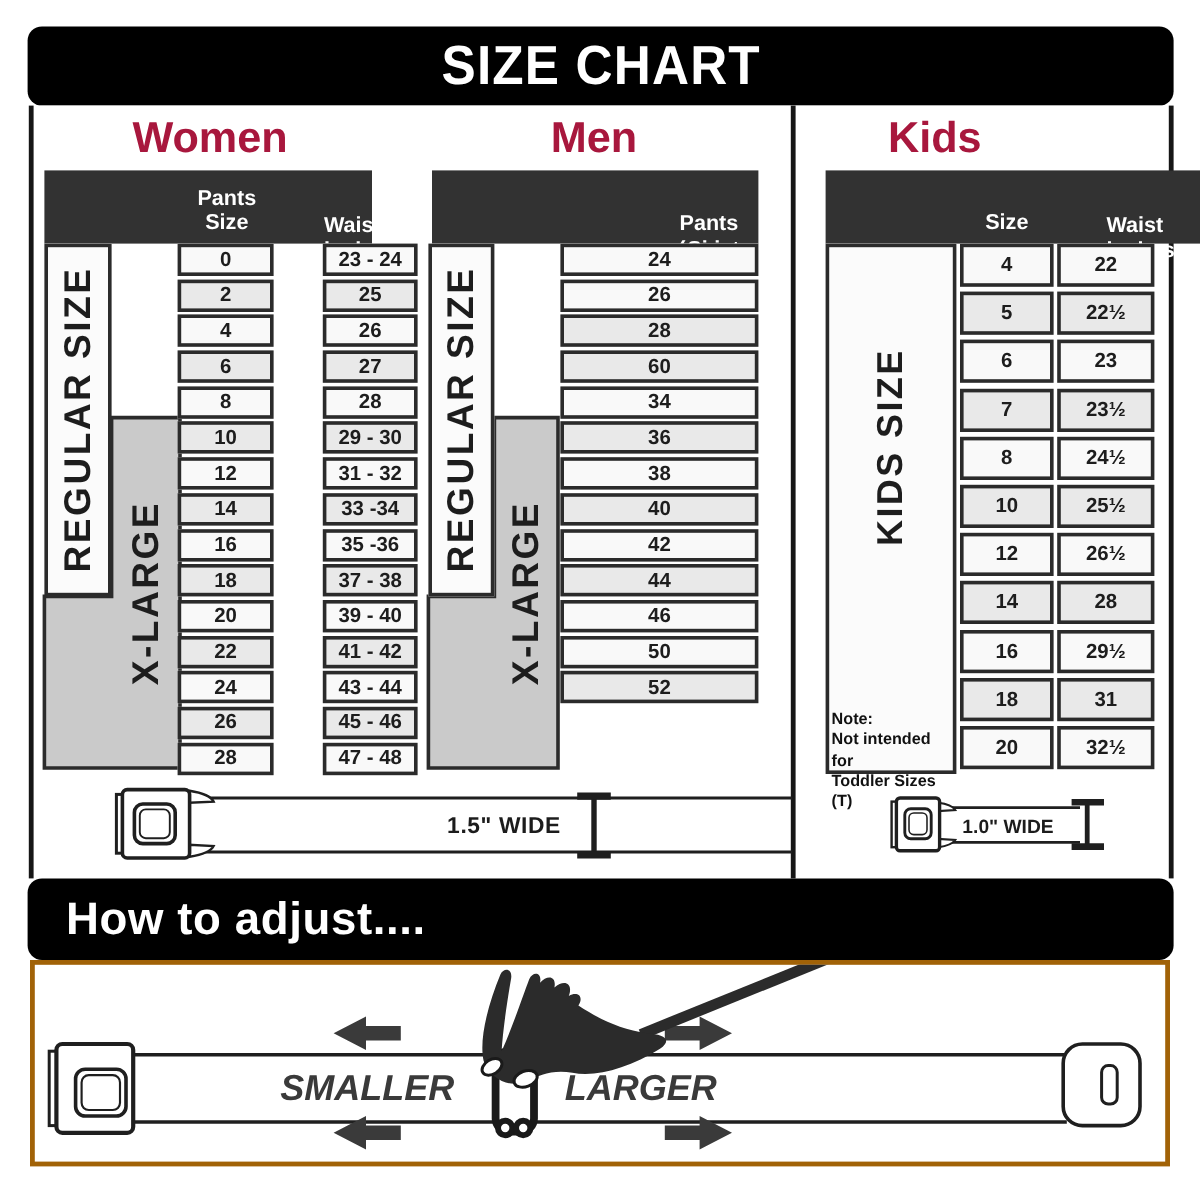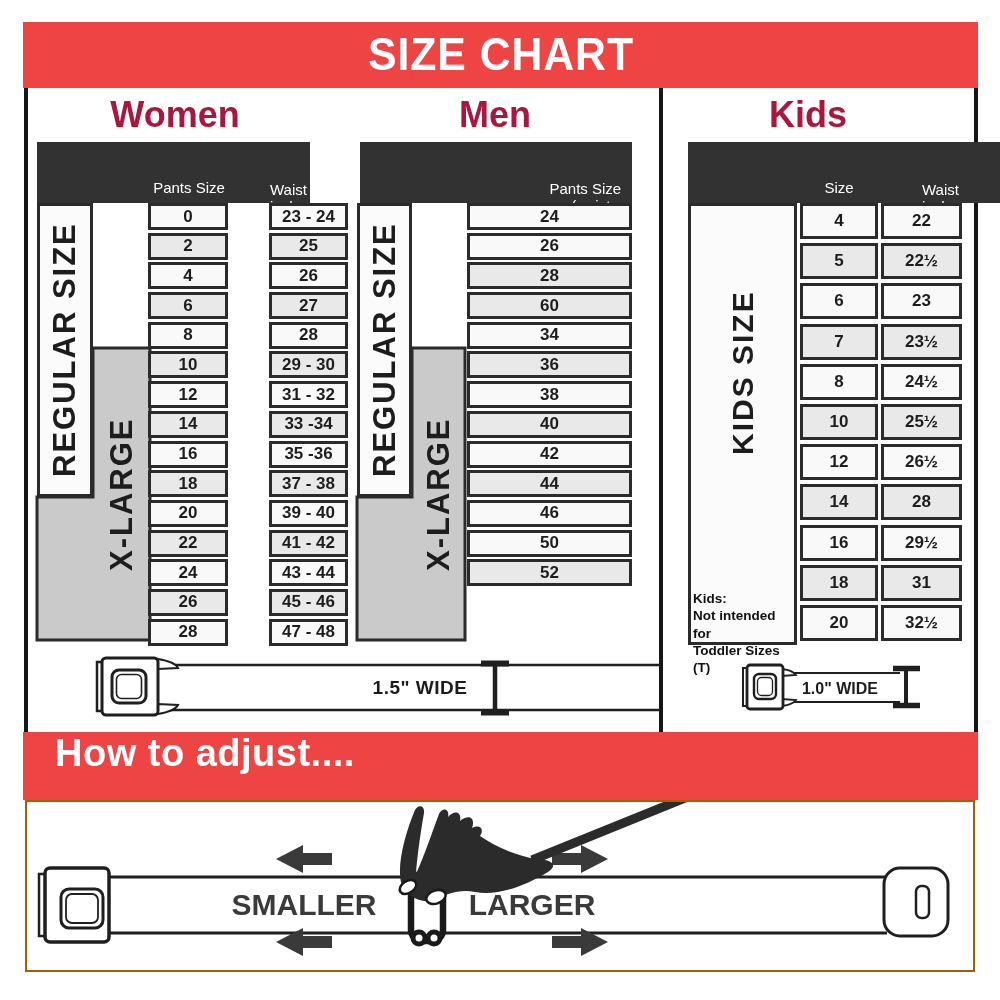--- a/index.html
+++ b/index.html
@@ -1,62 +1,62 @@
 <!DOCTYPE html>
 <html><head>
 <meta charset="utf-8">
 <style>
   html,body{margin:0;padding:0;background:#fff;}
   .page{position:relative;width:1000px;height:1000px;background:#ffffff;overflow:hidden;
         font-family:"Liberation Sans", sans-serif;color:#1d1d1d;}
   .abs{position:absolute;}
-  .dark-band{background:#ef4444;}
+  .dark-band{background:#000000;border-radius:12px;}
   .title-bar{left:23px;top:22px;width:955px;height:66px;display:flex;align-items:center;justify-content:center;}
   .title-bar span{color:#fff;font-size:45px;font-weight:bold;letter-spacing:1px;transform:scale(.95,1.02);}
   .main-bg{left:23px;top:88px;width:955px;height:644px;background:#fff;}
   .vline{background:#161616;top:88px;height:644px;width:4px;}
   .sec-title{top:94px;height:42px;display:flex;align-items:center;justify-content:center;
              font-size:36px;font-weight:bold;color:#a8173d;}
   .tbl-header{background:#323232;top:142px;height:61px;}
-  .tbl-header span{position:absolute;color:#fff;font-weight:normal;font-size:15px;line-height:1.15;text-align:center;}
+  .tbl-header span{position:absolute;color:#fff;font-weight:bold;font-size:18px;line-height:1.15;text-align:center;}
   .side-box{background:#fbfbfb;border:3px solid #2b2b2b;box-sizing:border-box;}
   .vlabel{display:flex;align-items:center;justify-content:center;writing-mode:vertical-rl;
           transform:rotate(180deg);font-weight:bold;color:#1d1d1d;letter-spacing:2px;}
   .col{display:flex;flex-direction:column;}
   .cell{box-sizing:border-box;border:3px solid #2b2b2b;background:#f9f9f9;display:flex;
         align-items:center;justify-content:center;font-weight:bold;font-size:17px;}
   .cell.shaded{background:#e9e9e9;}
   .col-wm .cell{height:27px;margin-bottom:2.7px;}
   .col-kids .cell{height:36px;margin-bottom:4.2px;}
   .note{font-size:13.5px;font-weight:bold;line-height:1.28;color:#111;}
   .note span{display:block;}
-  .howto-band{left:23px;top:732px;width:955px;height:68px;display:flex;}
+  .howto-band{left:23px;top:732px;width:955px;height:68px;display:flex;align-items:center;}
   .howto-band span{color:#fff;font-size:38px;font-weight:bold;margin-left:32px;letter-spacing:.5px;}
-  .bottom-box{left:25px;top:800px;width:950px;height:172px;border:2px solid #a16207;
-              box-sizing:border-box;background:#fff;}
+  .bottom-box{left:25px;top:800px;width:950px;height:172px;border:4px solid #a16207;
+              box-sizing:border-box;background:#fff;font-style:italic;}
   svg{display:block;}
   svg text{font-family:"Liberation Sans", sans-serif;font-weight:bold;}
 </style>
 </head>
 <body>
 
 <div class="page">
 
   <div class="abs dark-band title-bar">
     <span>SIZE CHART</span>
   </div>
 
   <div class="abs main-bg"></div>
   <div class="abs vline" style="left:24px;"></div>
   <div class="abs vline" style="left:974px;"></div>
   <div class="abs vline" style="left:659px;"></div>
 
   <div class="abs sec-title" style="left:345px;width:300px;">Men</div>
   <div class="abs sec-title" style="left:25px;width:300px;">Women</div>
-  <div class="abs sec-title" style="left:664px;width:288px;">Kids</div>
+  <div class="abs sec-title" style="left:635px;width:288px;">Kids</div>
 
   <div class="abs tbl-header" style="left:37px;width:273px;">
     <span style="left:113px;width:78px;bottom:7px;">Pants Size</span>
     <span style="left:195px;width:76px;bottom:5px;"><span>Waist</span><br><span>inches</span></span>
   </div>
   <div class="abs side-box" style="left:37px;top:203px;width:56px;height:294px;"></div>
 
   <svg class="abs" style="left:23px;top:88px;" width="955" height="644" viewBox="0 0 955 644">
     <polygon points="70,260 127,260 127,552 14,552 14,409 70,409" fill="#cacaca" stroke="#2b2b2b" stroke-width="3"></polygon>
     <polygon points="389,260 442,260 442,552 334,552 334,409 389,409" fill="#cacaca" stroke="#2b2b2b" stroke-width="3"></polygon>
@@ -121,21 +121,21 @@
       <div class="cell shaded">52</div>
     </div>
 
   <div class="abs tbl-header" style="left:688px;width:327px;">
     <span style="left:116px;width:70px;bottom:7px;">Size</span>
     <span style="left:196px;width:76px;bottom:5px;"><span>Waist</span><br><span>inches</span></span>
   </div>
   <div class="abs side-box" style="left:688px;top:203px;width:109px;height:442px;"></div>
   <div class="abs vlabel" style="left:688px;top:203px;width:109px;height:340px;font-size:30px;">KIDS SIZE</div>
   <div class="abs note" style="left:693px;top:590px;width:102px;">
-    <span>Kids:</span>
+    <span>Note:</span>
     <span>Not intended for</span>
     <span>Toddler Sizes (T)</span>
   </div>
   <div id="kids-size-col" class="abs col col-kids" style="left:800px;top:203px;width:78px;">
       <div class="cell">4</div>
       <div class="cell shaded">5</div>
       <div class="cell">6</div>
       <div class="cell shaded">7</div>
       <div class="cell">8</div>
       <div class="cell shaded">10</div>

